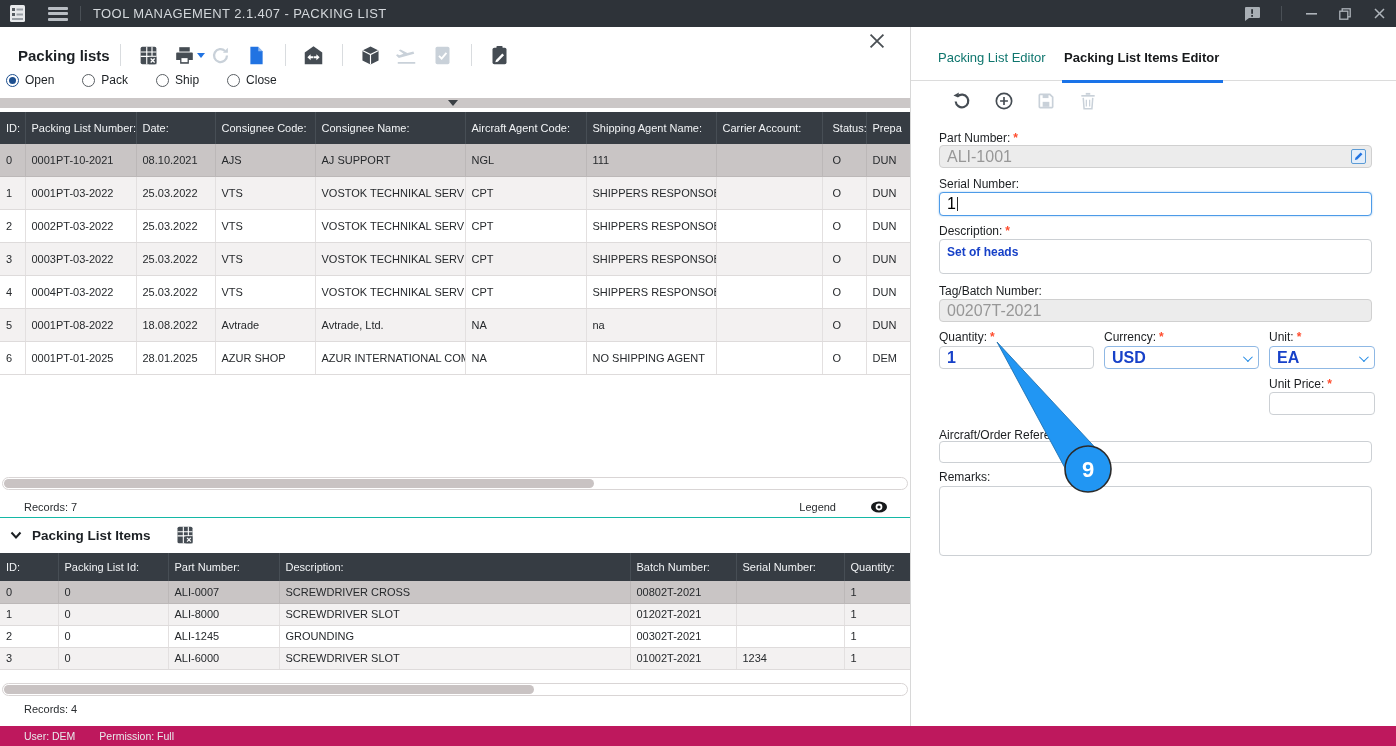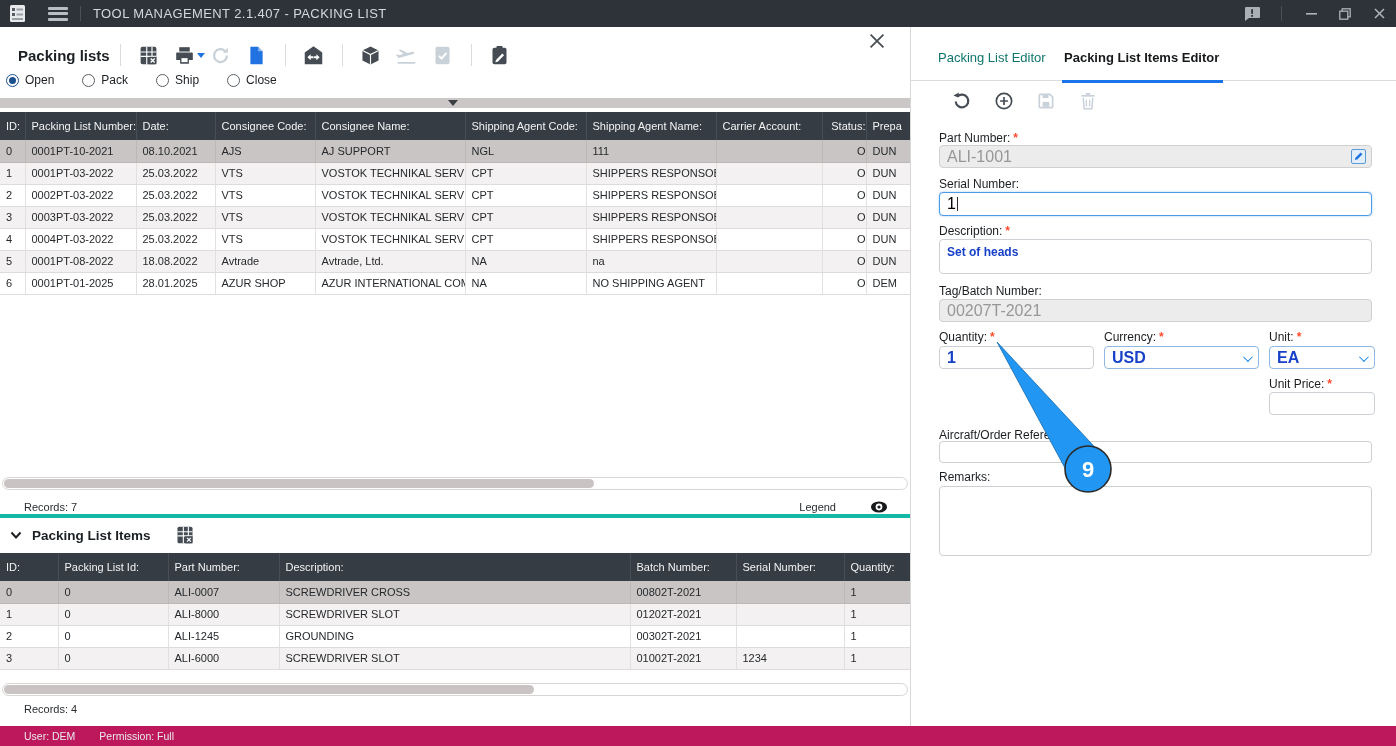--- a/index.html
+++ b/index.html
@@ -69,32 +69,32 @@
   table.grid th { background:#363c43; color:#f2f4f6; font-weight:normal; text-align:left;
                   height:28px; padding:0 0 0 6px; border-right:1px solid #474e55;
                   white-space:nowrap; overflow:hidden; }
   table.grid td { height:22px; padding:0 0 0 6px; border-right:1px solid #e3e0e0;
                   border-bottom:1px solid #dedbdb; white-space:nowrap; overflow:hidden; }
   table.grid tbody tr { background:#fff; }
   table.grid tbody tr:nth-child(even) { background:#f3f1f1; }
   table.grid tbody tr.selected { background:#c9c5c5; }
   table.grid tbody tr.selected td { border-right-color:#bcb8b8; border-bottom-color:#bcb8b8; }
   .main-grid { left:0; top:85px; width:910px; }
-  .main-grid th:nth-child(9), .main-grid td:nth-child(9) { text-align:right; padding:0; }
+  .main-grid th:nth-child(9), .main-grid td:nth-child(9) { text-align:left; padding:10px; }
   .items-grid { left:0; top:526px; width:910px; }
 
   
   .hscroll { position:absolute; left:2px; width:906px; height:13px;
              border:1px solid #d9d5d5; border-radius:7px; background:#fff; }
   .hscroll .thumb { position:absolute; left:1px; top:1px; height:9px;
                     background:#c9c3c3; border-radius:5px; cursor:pointer; }
   .hs1 { top:450px; } .hs1 .thumb { width:590px; }
   .hs2 { top:656px; } .hs2 .thumb { width:530px; }
   .records-row { position:absolute; left:0; width:910px; font-size:11px; color:#2a2d30; }
-  .rr1 { top:469px; height:22px; border-bottom:4px solid #14b8a6; }
+  .rr1 { top:469px; height:22px; border-bottom:1px solid #14b8a6; }
   .rr1 .rec { position:absolute; left:24px; top:5px; }
   .rr1 .legend { position:absolute; right:74px; top:5px; }
   .rr1 .eye { position:absolute; right:22px; top:2px; width:18px; height:18px; cursor:pointer; }
   .rr2 { top:672px; } .rr2 .rec { position:absolute; left:24px; top:4px; }
 
   
   .section-header { position:absolute; left:0; top:492px; width:910px; height:32px;
                     display:flex; align-items:center; }
   .chev { margin-left:10px; width:12px; height:12px; color:#1c2024; cursor:pointer; }
   .sec-title { font-size:13.5px; font-weight:bold; color:#1c2024; margin-left:10px; }
@@ -303,21 +303,21 @@
             <col style="width: 44px;">
             <col style="width: 44px;">
           </colgroup>
           <thead>
             <tr>
               <th>ID:</th>
               <th>Packing List Number:</th>
               <th>Date:</th>
               <th>Consignee Code:</th>
               <th>Consignee Name:</th>
-              <th>Shipping Agent Code:</th>
+              <th>Aircraft Agent Code:</th>
               <th>Shipping Agent Name:</th>
               <th>Carrier Account:</th>
               <th>Status:</th>
               <th>Prepa</th>
             </tr>
           </thead>
           <tbody>
             <tr class="selected">
               <td>0</td>
               <td>0001PT-10-2021</td>

